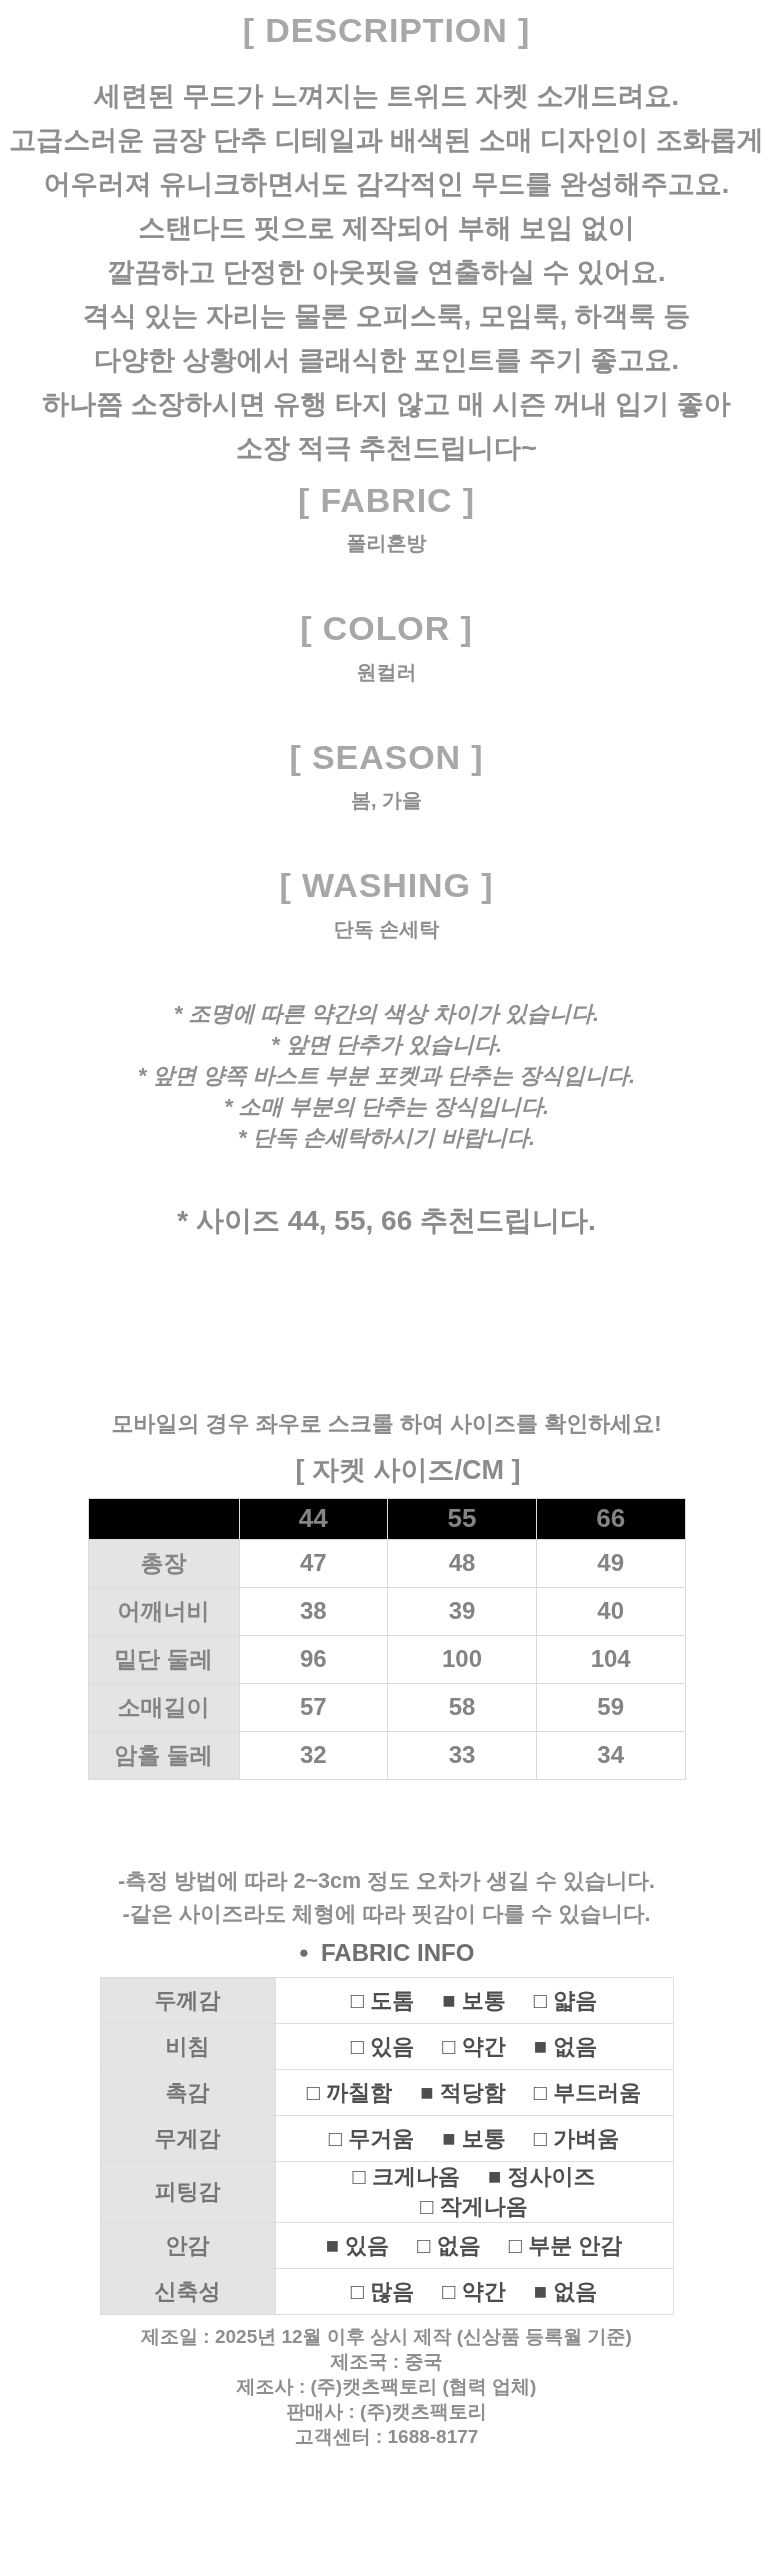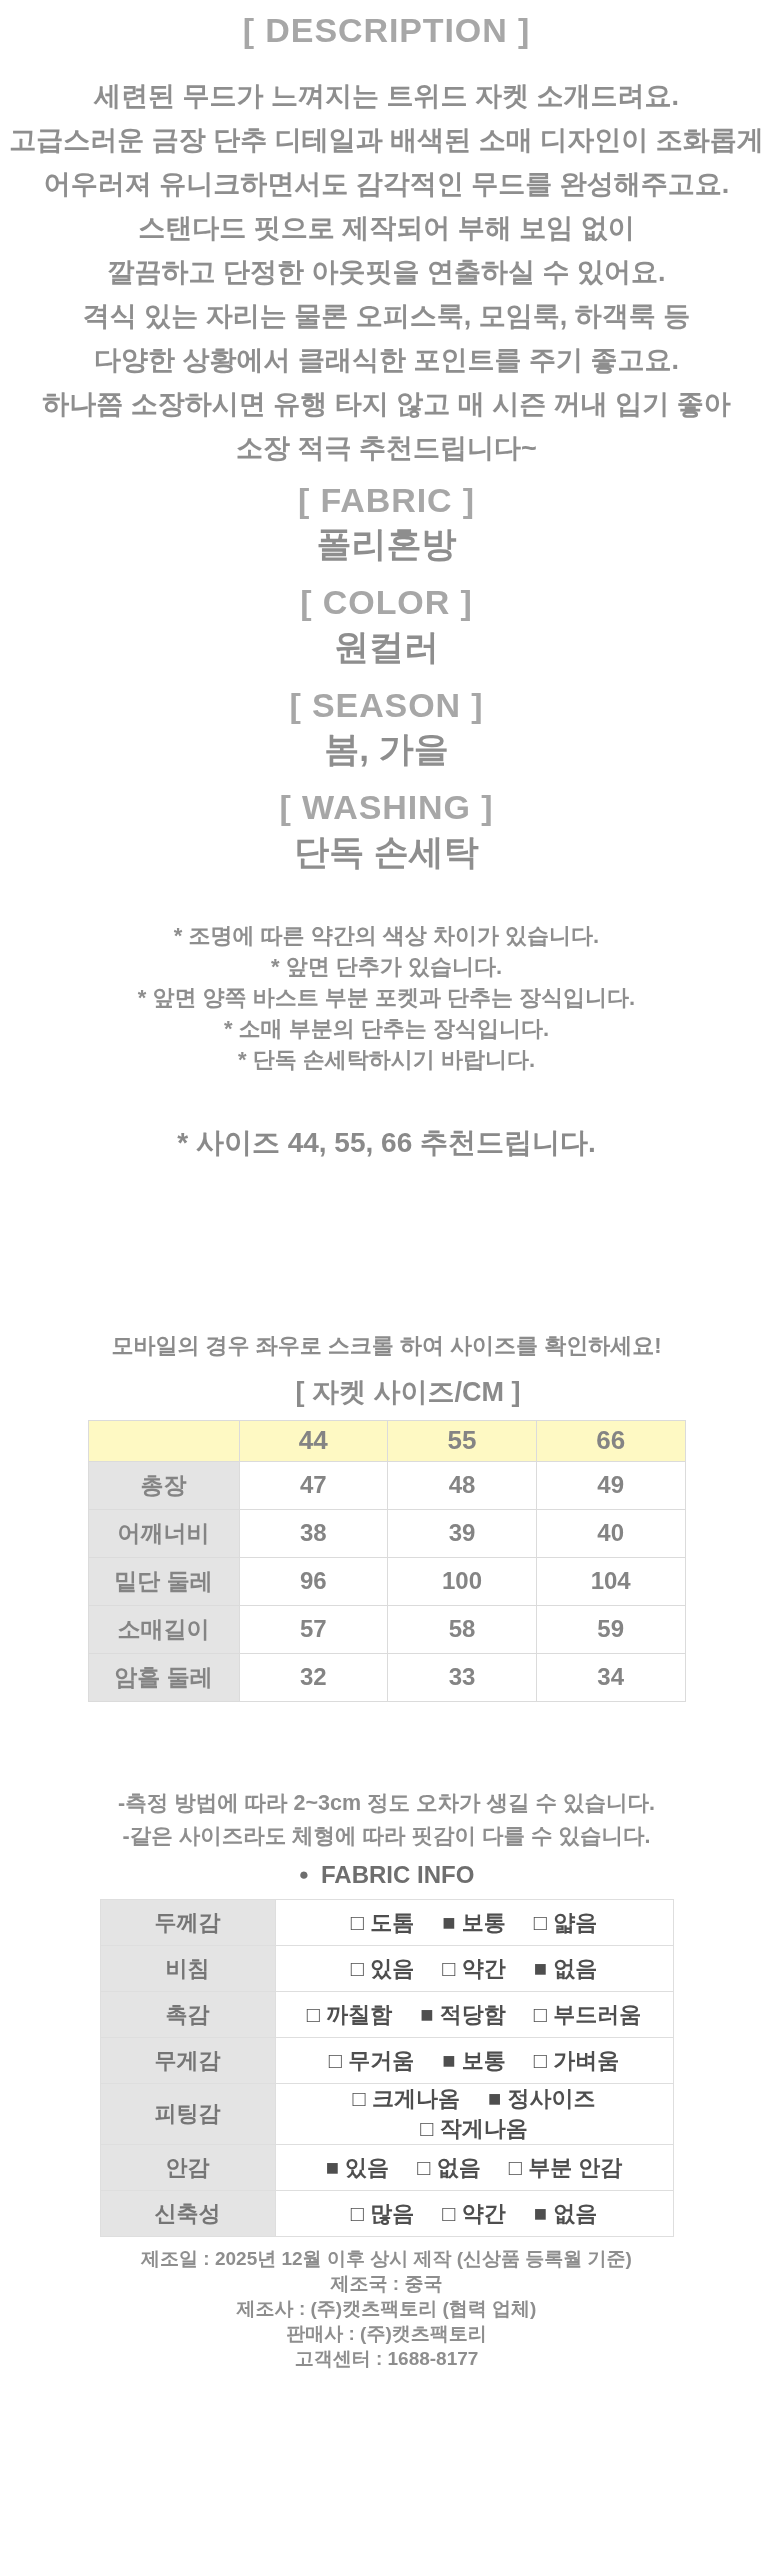--- a/index.html
+++ b/index.html
@@ -17,41 +17,41 @@
   }
   .desc-par {
     margin-top:22px; font-size:27px; line-height:44px;
     font-weight:bold; color:#8e8e8e;
   }
   .info-section .sec-title {
     font-size:34px; line-height:39px; font-weight:bold;
     color:#a7a7a7; letter-spacing:0.9px;
   }
   .info-section .sec-value {
-    margin-top:8.6px; font-size:35px; line-height:31px;
+    margin-top:8.6px; font-size:20px; line-height:31px;
     font-weight:bold; color:#8e8e8e;
   }
   .sec-fabric  { margin-top:11px; }
-  .sec-color, .sec-season, .sec-washing { margin-top:24px; }
-
-  .notes { margin-top:53px; font-size:22px; line-height:31px; font-weight:bold; color:#8e8e8e; }
+  .sec-color, .sec-season, .sec-washing { margin-top:50px; }
+
+  .notes { margin-top:53px; font-size:22px; line-height:31px; font-weight:bold; color:#8e8e8e;font-style:italic; }
   .size-rec { margin-top:49px; font-size:28px; line-height:38px; font-weight:bold; color:#8a8a8a; }
 
   .mobile-notice { margin-top:168px; font-size:22px; line-height:31px; font-weight:bold; color:#8b8b8b; }
   .size-table-title { margin-top:12px; font-size:27px; line-height:38px; font-weight:bold; color:#8b8b8b;margin-left:43px; }
 
   table.size-table {
     margin:8.6px auto 0 auto; width:598px; border-collapse:collapse; table-layout:fixed;
     border:0.9px solid #c9c9c9; font-weight:bold;
   }
   table.size-table td, table.size-table th {
     border:0.9px solid #dbdbdb; text-align:center; vertical-align:middle;
     font-weight:bold; color:#848484;
   }
-  table.size-table thead th { height:41px; background:#fef9c3; font-size:26px; }
+  table.size-table thead th { height:41px; background:#000000; font-size:26px; }
   table.size-table tbody tr { height:48px;padding-left:12px; }
   table.size-table tbody td.row-label { background:#e4e4e4; font-size:23px; }
   table.size-table tbody td.cell-val { background:#ffffff; font-size:24px; }
   table.size-table col.c-label { width:151px; }
 
   .measure-notes { margin-top:85px; font-size:21.5px; line-height:33px; font-weight:bold; color:#8e8e8e; }
 
   .fabric-heading { margin-top:5.2px; font-size:24px; line-height:34px; font-weight:bold; color:#6e6e6e; }
   .fabric-heading .bullet { font-size:17px; vertical-align:2.6px; margin-right:12px; }
 

